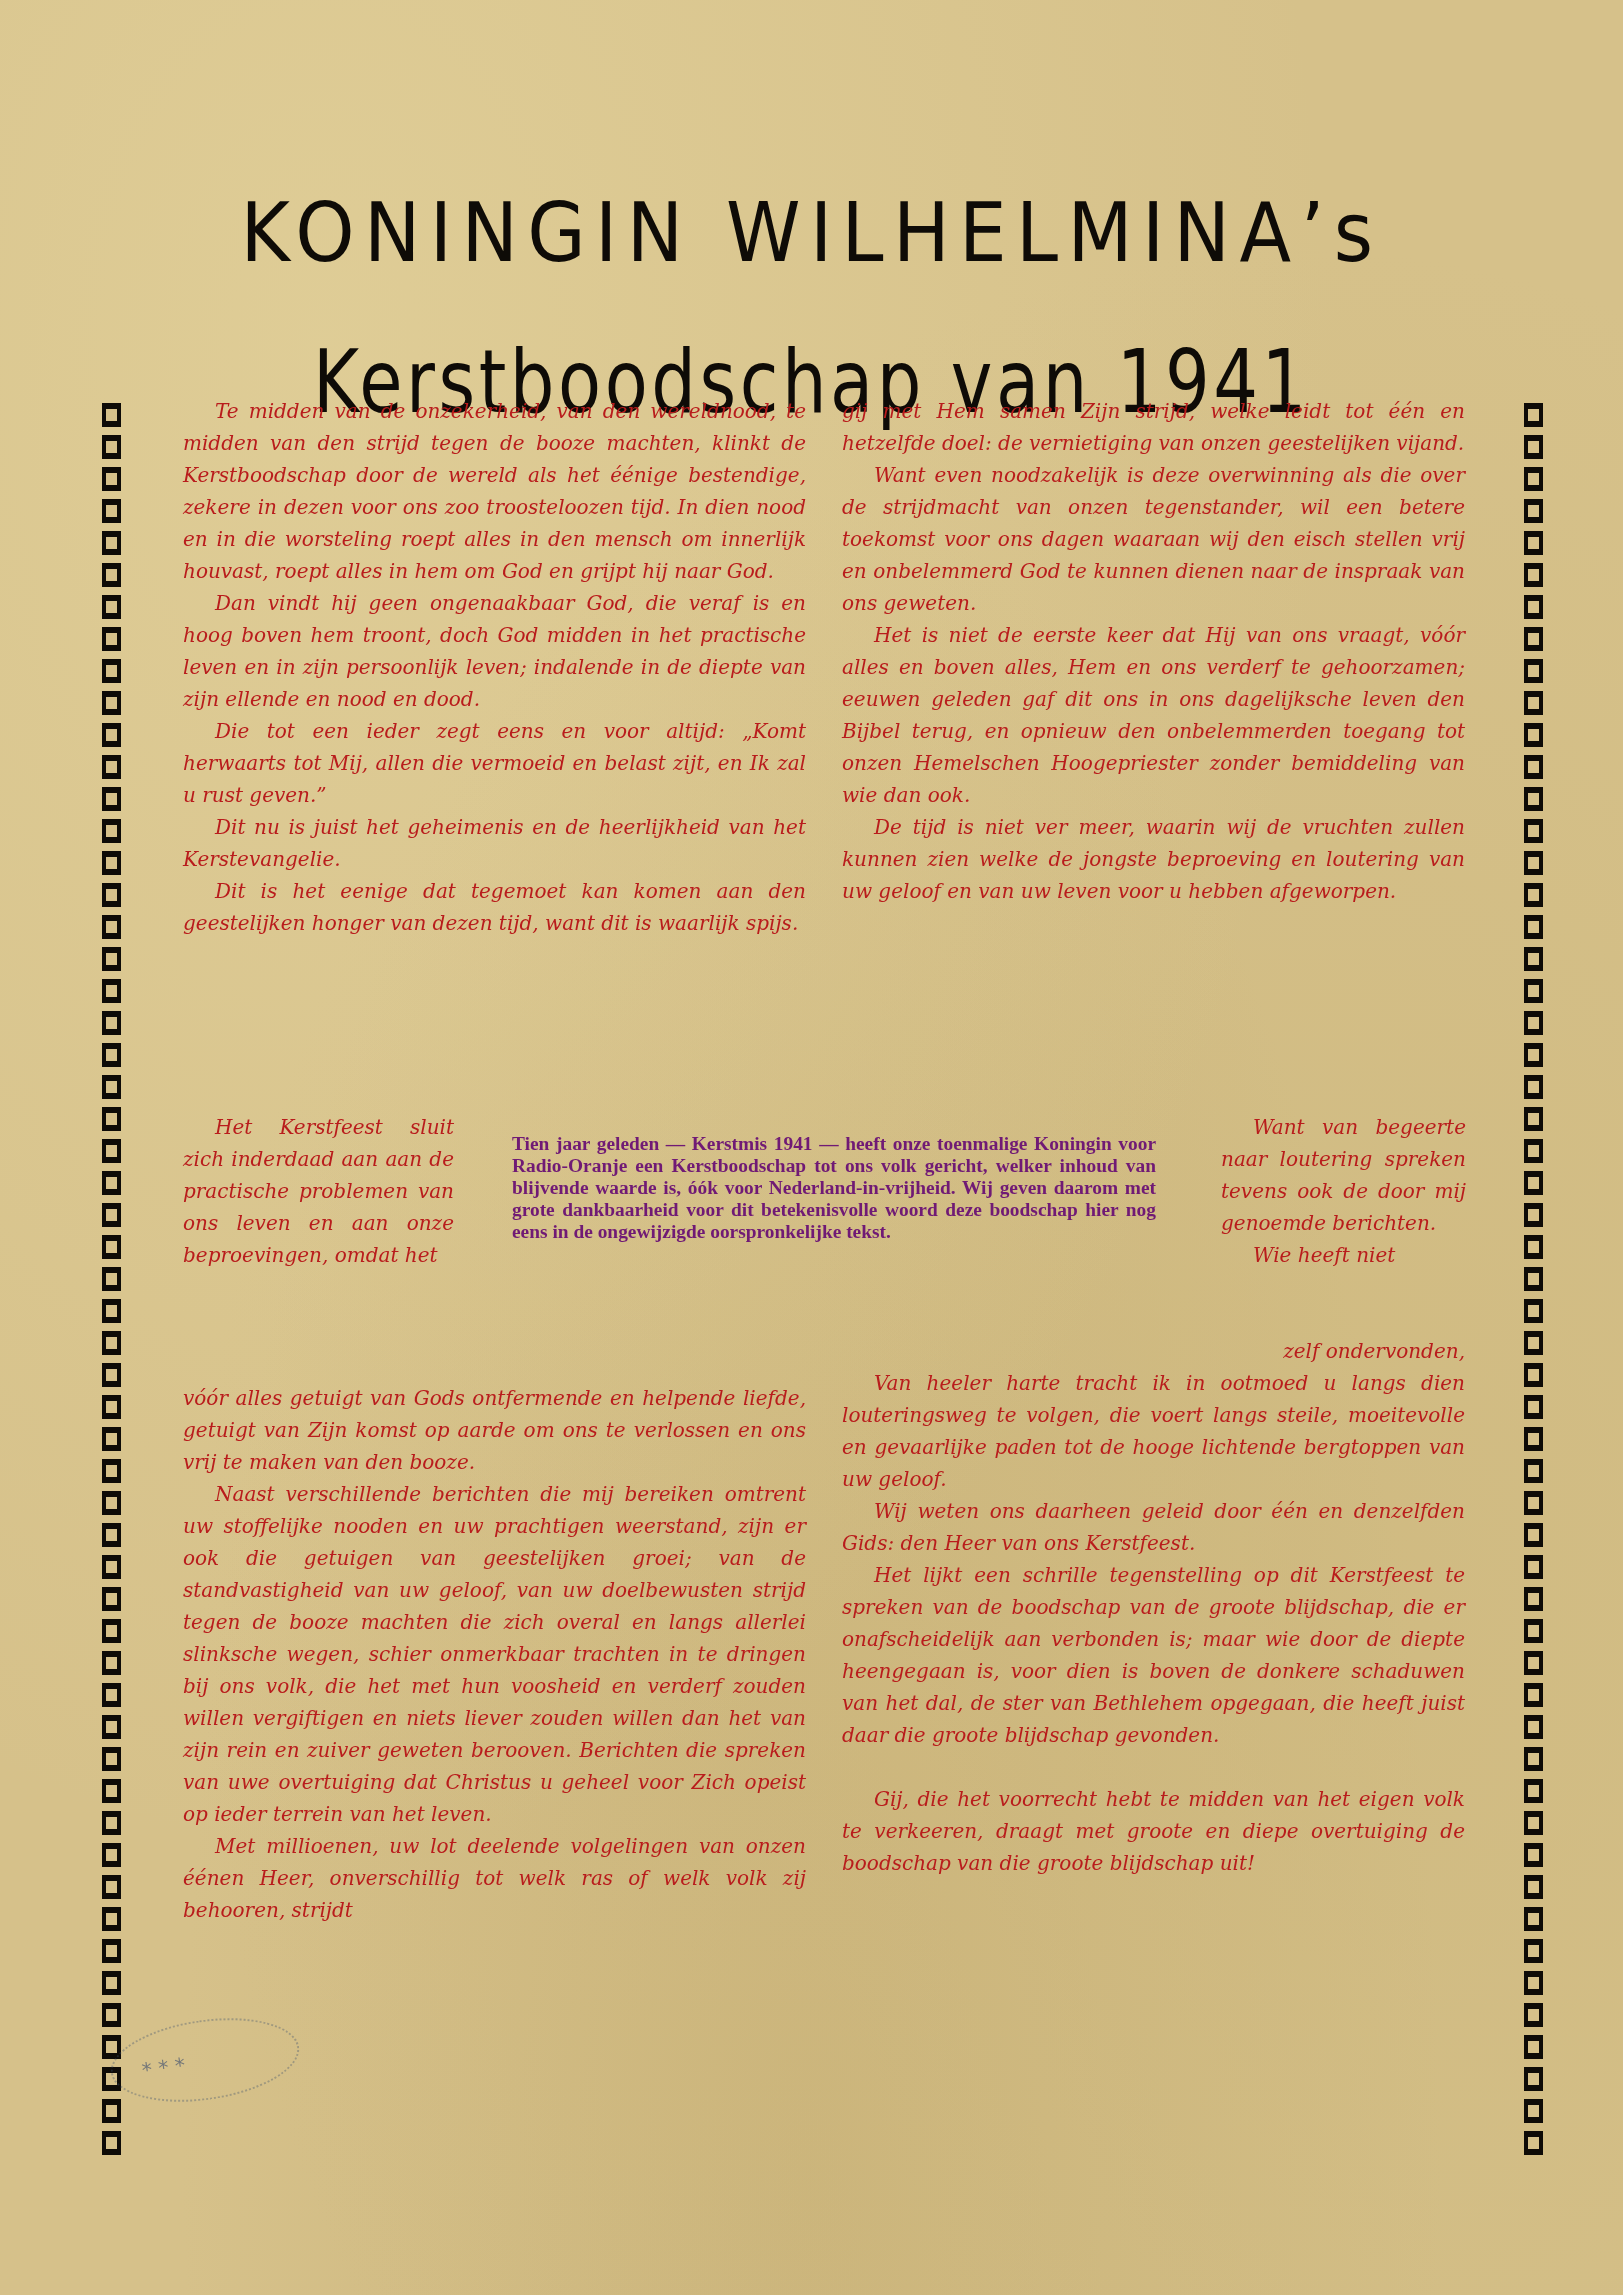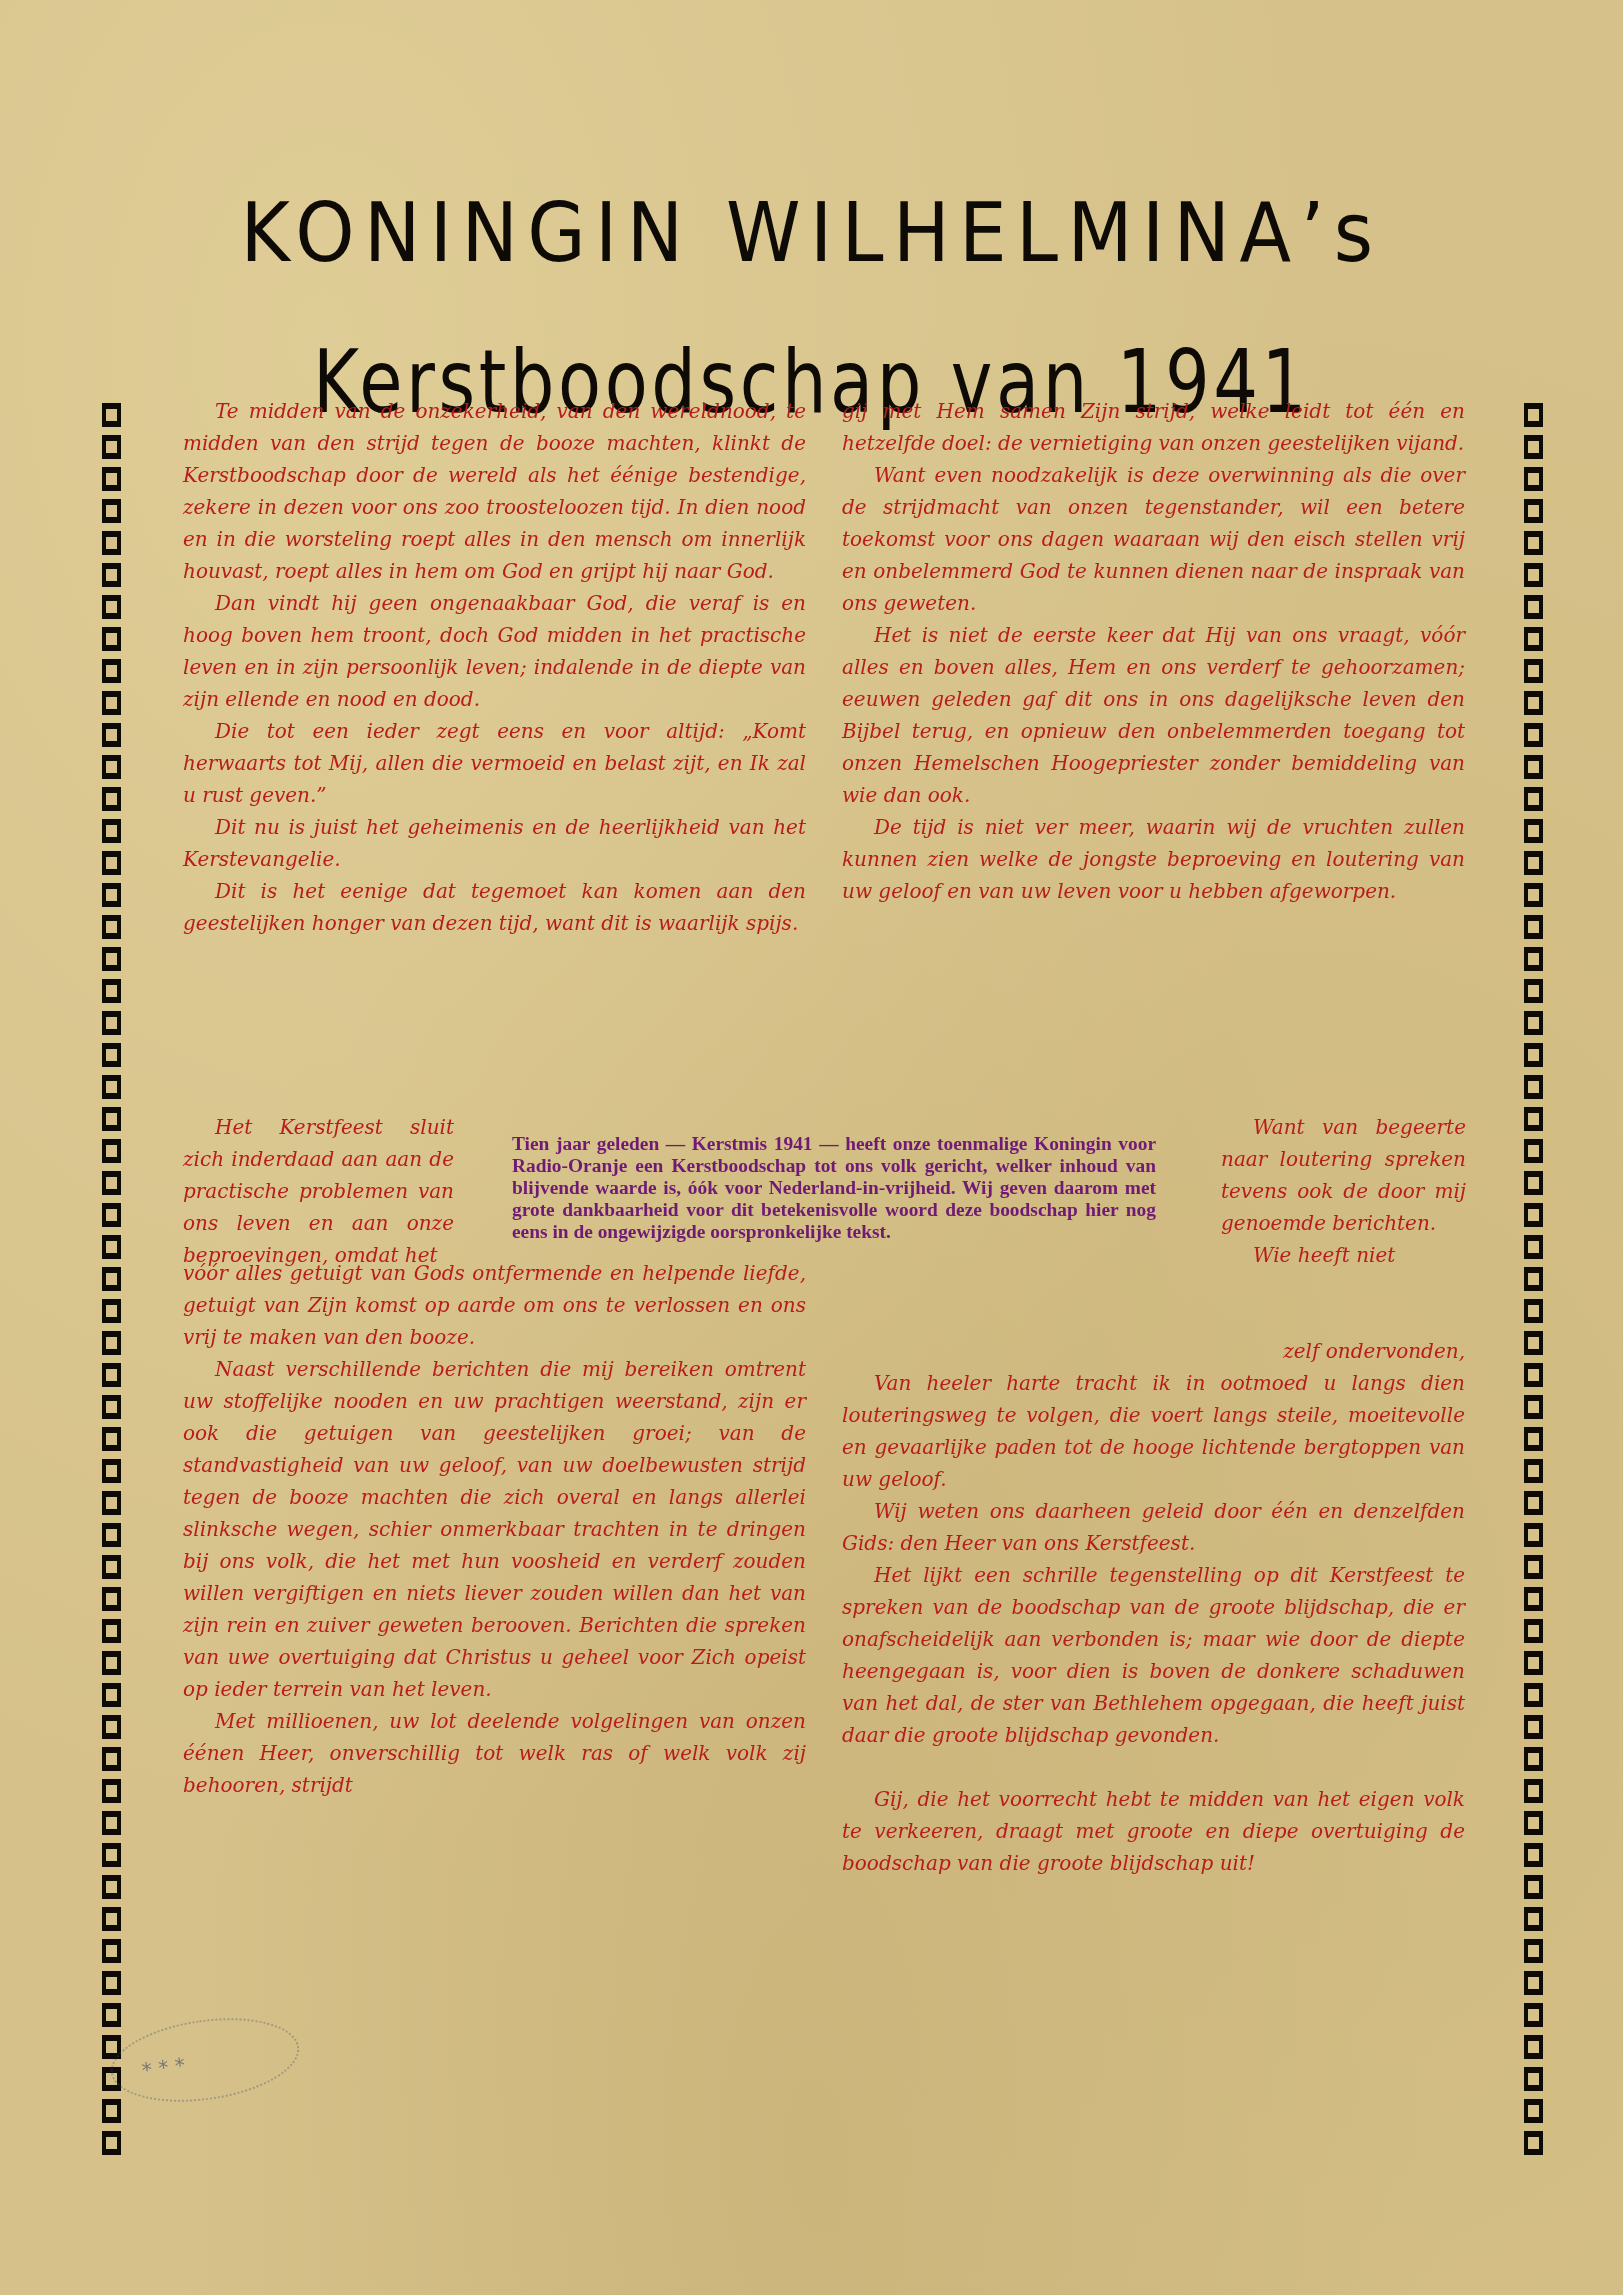--- a/index.html
+++ b/index.html
@@ -38,21 +38,21 @@
     .col {
       position: absolute; font-family: "DejaVu Serif", serif; font-style: italic;
       font-size: 20px; line-height: 32px; text-align: justify; color: #b91c1c;
     }
     .col p { margin: 0; text-indent: 32px; }
     .col p.noindent { text-indent: 0; }
     #col-left-top { left: 183px; top: 395px; width: 623px; }
     #col-right-top { left: 842px; top: 395px; width: 623px; }
     #col-left-narrow { left: 183px; top: 1111px; width: 271px; }
     #col-right-narrow { left: 1221px; top: 1111px; width: 245px; }
-    #col-left-bottom { left: 183px; top: 1257px; width: 623px; }
+    #col-left-bottom { left: 183px; top: 1382px; width: 623px; }
     #col-right-bottom { left: 842px; top: 1335px; width: 623px; }
     .col p.spaced { margin-top: 32px; }
     #col-right-bottom p.right-start { text-align: right; text-indent: 0; }
     .inset {
       position: absolute; left: 512px; top: 1133px; width: 644px;
       font-family: "Liberation Serif", serif; font-weight: bold; font-size: 19.4px;
       line-height: 22px; text-align: justify; color: #701a75;
     }
     .stamp {
       position: absolute; left: 110px; top: 2020px; width: 190px; height: 80px;

